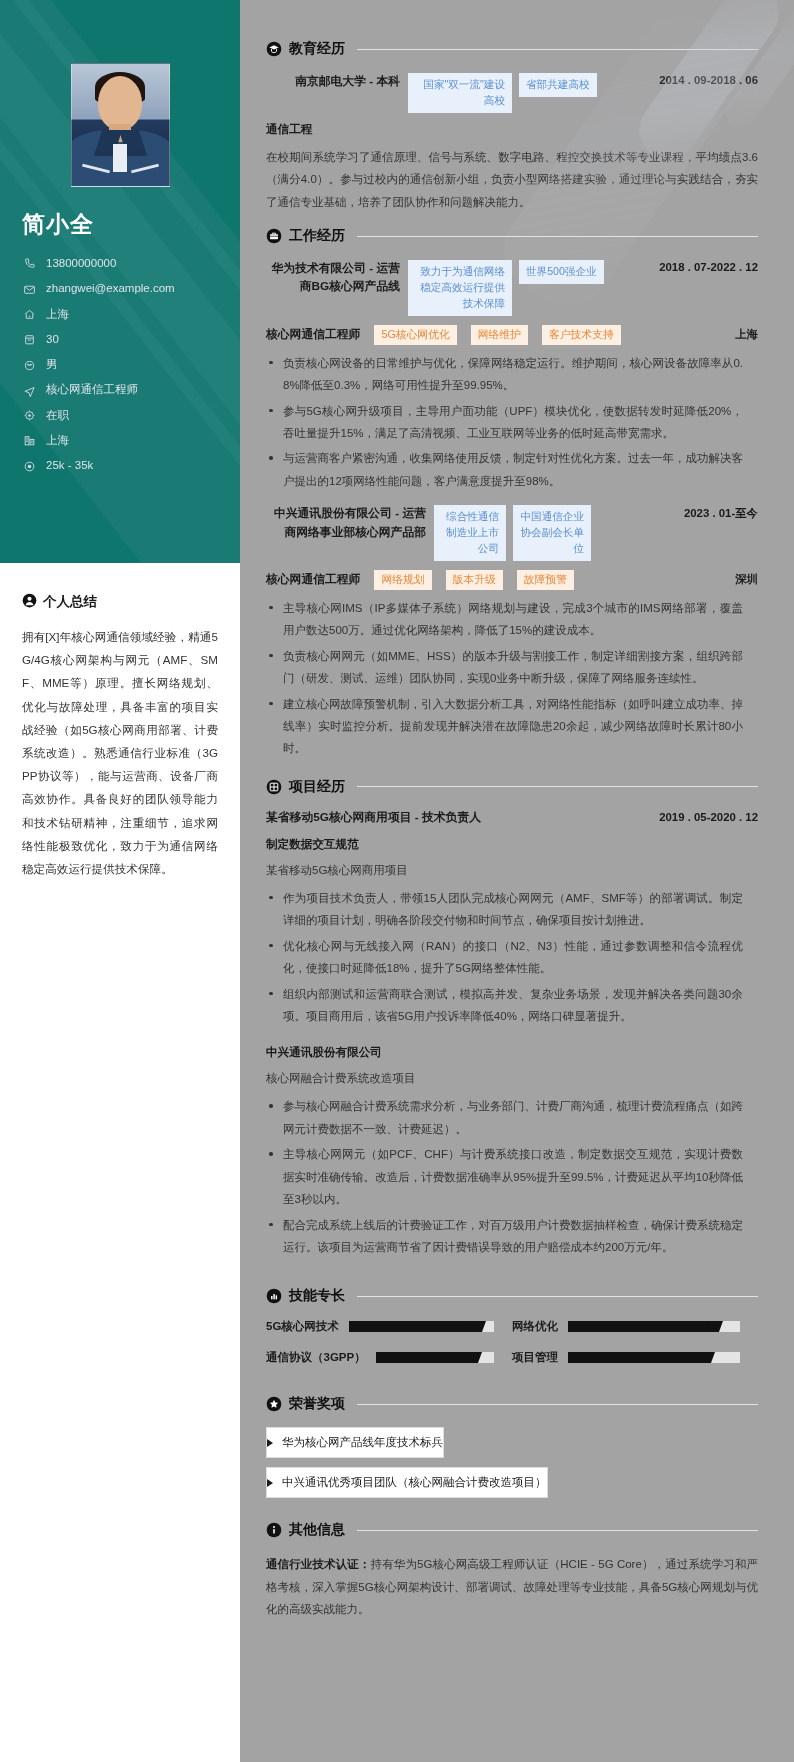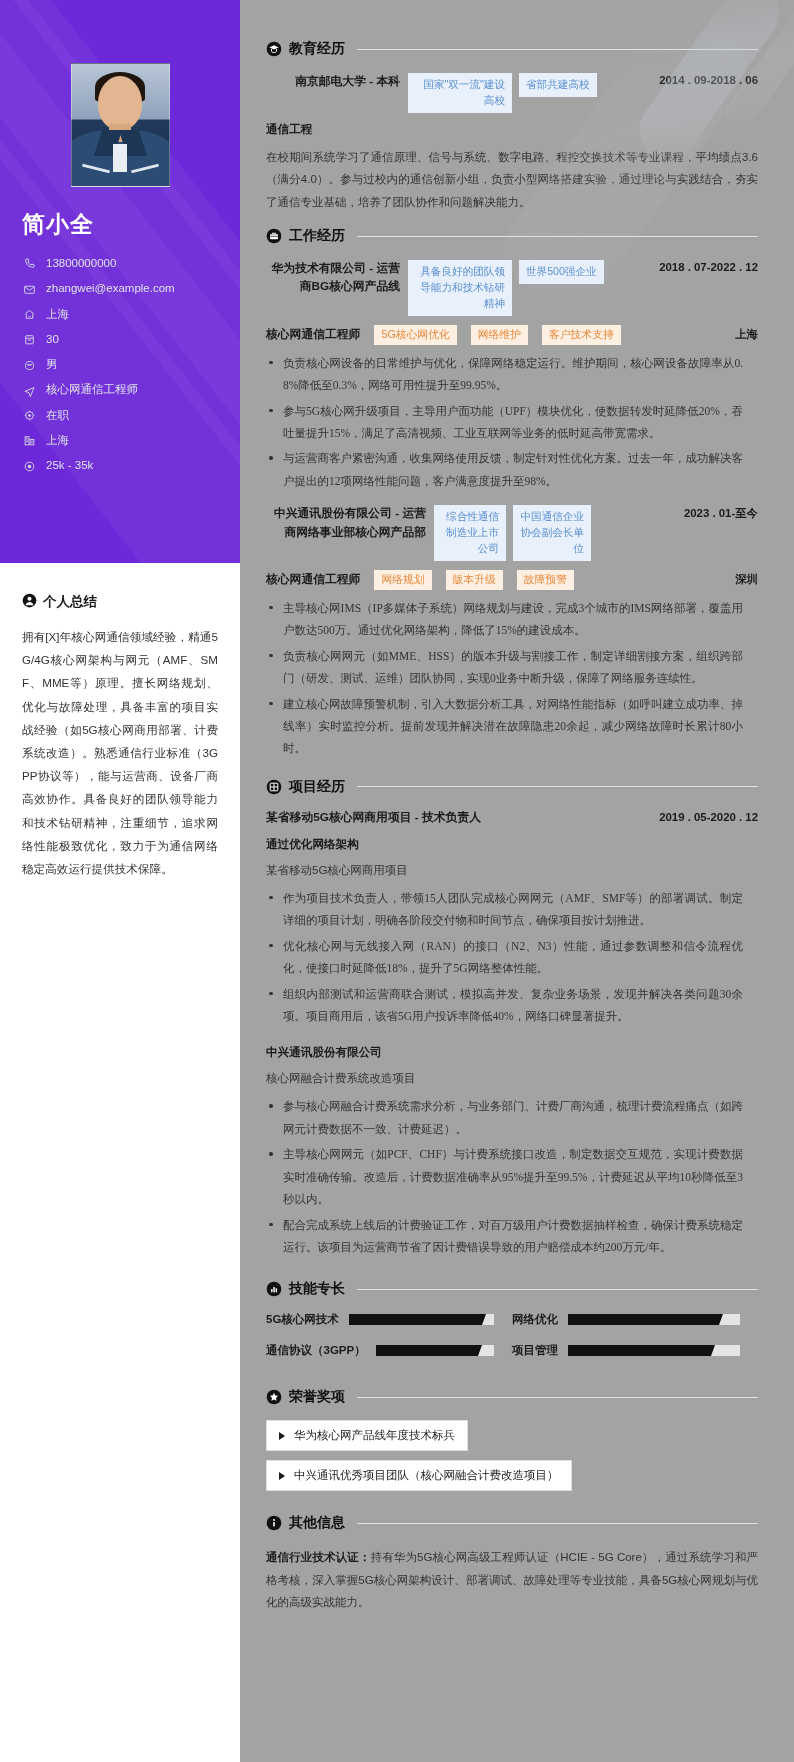--- a/index.html
+++ b/index.html
@@ -14,21 +14,21 @@
 
   
   .sidebar {
     width: 240px;
     flex: 0 0 240px;
     background: #ffffff;
     position: relative;
   }
   .sidebar-dark {
     position: relative;
-    background: #6d28d9;
+    background: #0f766e;
     height: 563px;
     overflow: hidden;
     padding: 0 22px;
   }
   .sidebar-dark .streak {
     position: absolute;
     background: rgba(255,255,255,0.045);
     transform: rotate(-38deg);
     pointer-events: none;
   }
@@ -140,21 +140,21 @@
   .role-row { display: flex; align-items: center; margin: 9px 0 7px 0; }
   .role-title { font-size: 11.8px; font-weight: 700; color: #1b1b1b; margin-right: 14px; white-space: nowrap; }
   .role-tags { display: flex; gap: 14px; }
   .tag-orange {
     background: #fdf0e2; color: #e8873b; font-size: 10.8px; padding: 3px 7px; white-space: nowrap;
   }
   .role-loc { margin-left: auto; font-size: 11.4px; font-weight: 700; color: #1b1b1b; }
 
   .para { font-size: 11.5px; line-height: 1.95; color: #333; text-align: justify; word-break: break-all; }
 
-  ul.bullets { list-style: none; margin: 2px 15px 0 0; font-family: Liberation Serif, serif; }
+  ul.bullets { list-style: none; margin: 2px 15px 0 0; }
   ul.bullets li {
     position: relative; padding-left: 17px; margin-bottom: 3px;
     font-size: 11.5px; line-height: 1.95; color: #333; text-align: justify; word-break: break-all;
   }
   ul.bullets li:before {
     content: ""; position: absolute; left: 3px; top: 9px;
     width: 3.5px; height: 3.5px; background: #333; border-radius: 50%;
   }
 
   .proj-title-row { display: flex; align-items: baseline; }
@@ -170,21 +170,21 @@
   .skill-bar { flex: 1 1 auto; height: 11px; background: #e4e4e4; position: relative; overflow: hidden; }
   .skill-fill { position: absolute; left: 0; top: 0; bottom: 0; background: #111; }
   .skill-fill:after {
     content: ""; position: absolute; right: -7px; top: 0; bottom: 0; width: 14px;
     background: #111; transform: skewX(-20deg);
   }
 
   
   .honor-item {
     border: 1px solid #dedede; background: #fff;
-    padding: 7px 12px; margin-bottom: 9px;
+    padding: 7px 0; margin-bottom: 9px;
     display: inline-flex; align-items: center;
     font-size: 11.5px; color: #1b1b1b;
   }
   .honor-item .tri {
     width: 0; height: 0; border-left: 6px solid #1b1b1b;
     border-top: 4px solid transparent; border-bottom: 4px solid transparent;
     margin-right: 9px;
   }
   .honor-row { display: block; }
 
@@ -375,21 +375,21 @@
             </svg>
         </span>
         <span class="stitle">工作经历</span>
         <span class="srule"></span>
       </div>
 
       <div class="entry">
         <div class="entry-top">
           <div class="entry-org">华为技术有限公司 - 运营商BG核心网产品线</div>
           <div class="tagset">
-            <span class="tag-blue">具备良好的团队领导能力和技术钻研精神</span>
+            <span class="tag-blue">致力于为通信网络稳定高效运行提供技术保障</span>
             <span class="tag-blue">世界500强企业</span>
           </div>
           <div class="entry-date">2018 . 07-2022 . 12</div>
         </div>
         <div class="role-row">
           <span class="role-title">核心网通信工程师</span>
           <span class="role-tags">
             <span class="tag-orange">5G核心网优化</span>
             <span class="tag-orange">网络维护</span>
             <span class="tag-orange">客户技术支持</span>
@@ -440,41 +440,41 @@
         </span>
         <span class="stitle">项目经历</span>
         <span class="srule"></span>
       </div>
 
       <div class="entry">
         <div class="proj-title-row">
           <span class="proj-title">某省移动5G核心网商用项目 - 技术负责人</span>
           <span class="proj-date">2019 . 05-2020 . 12</span>
         </div>
-        <div class="proj-company">通过优化网络架构</div>
+        <div class="proj-company">制定数据交互规范</div>
         <div class="proj-sub">某省移动5G核心网商用项目</div>
         <ul class="bullets">
           <li>作为项目技术负责人，带领15人团队完成核心网网元（AMF、SMF等）的部署调试。制定详细的项目计划，明确各阶段交付物和时间节点，确保项目按计划推进。</li>
           <li>优化核心网与无线接入网（RAN）的接口（N2、N3）性能，通过参数调整和信令流程优化，使接口时延降低18%，提升了5G网络整体性能。</li>
           <li>组织内部测试和运营商联合测试，模拟高并发、复杂业务场景，发现并解决各类问题30余项。项目商用后，该省5G用户投诉率降低40%，网络口碑显著提升。</li>
         </ul>
       </div>
 
       <div class="entry" style="margin-top:18px;">
         <div class="proj-company">中兴通讯股份有限公司</div>
         <div class="proj-sub">核心网融合计费系统改造项目</div>
         <ul class="bullets">
           <li>参与核心网融合计费系统需求分析，与业务部门、计费厂商沟通，梳理计费流程痛点（如跨网元计费数据不一致、计费延迟）。</li>
           <li>主导核心网网元（如PCF、CHF）与计费系统接口改造，制定数据交互规范，实现计费数据实时准确传输。改造后，计费数据准确率从95%提升至99.5%，计费延迟从平均10秒降低至3秒以内。</li>
           <li>配合完成系统上线后的计费验证工作，对百万级用户计费数据抽样检查，确保计费系统稳定运行。该项目为运营商节省了因计费错误导致的用户赔偿成本约200万元/年。</li>
         </ul>
       </div>
     </section>
 
-    <section class="section" style="margin-top:22px;">
+    <section class="section" style="margin-top:29px;">
       <div class="sec-head">
         <span class="sicon">
           <svg width="16" height="16" viewBox="0 0 24 24">
               <circle cx="12" cy="12" r="11" fill="#111"></circle>
               <rect x="7.6" y="12" width="2.2" height="5" fill="#fff"></rect>
               <rect x="11" y="9" width="2.2" height="8" fill="#fff"></rect>
               <rect x="14.4" y="11" width="2.2" height="6" fill="#fff"></rect>
             </svg>
         </span>
         <span class="stitle">技能专长</span>

